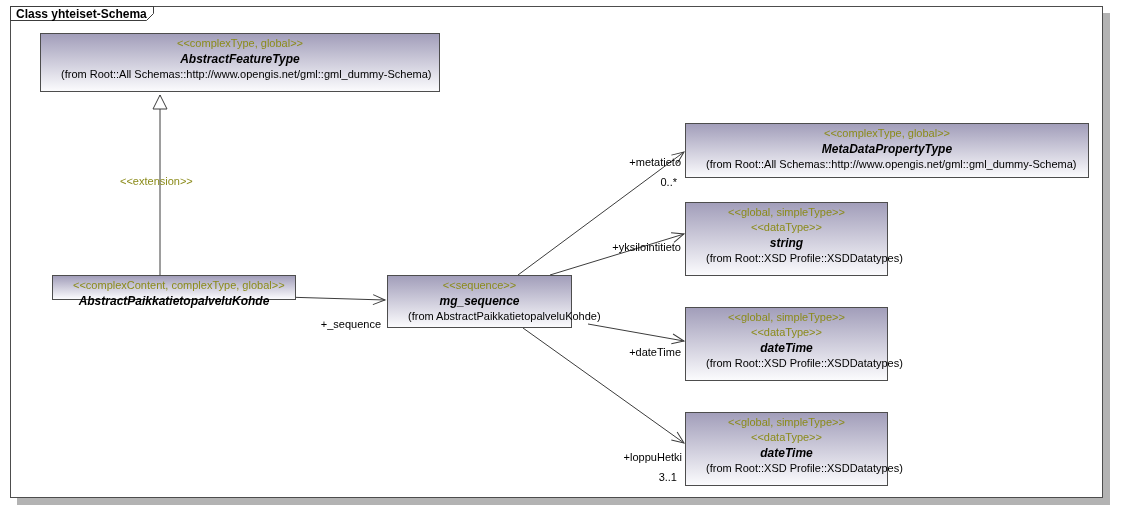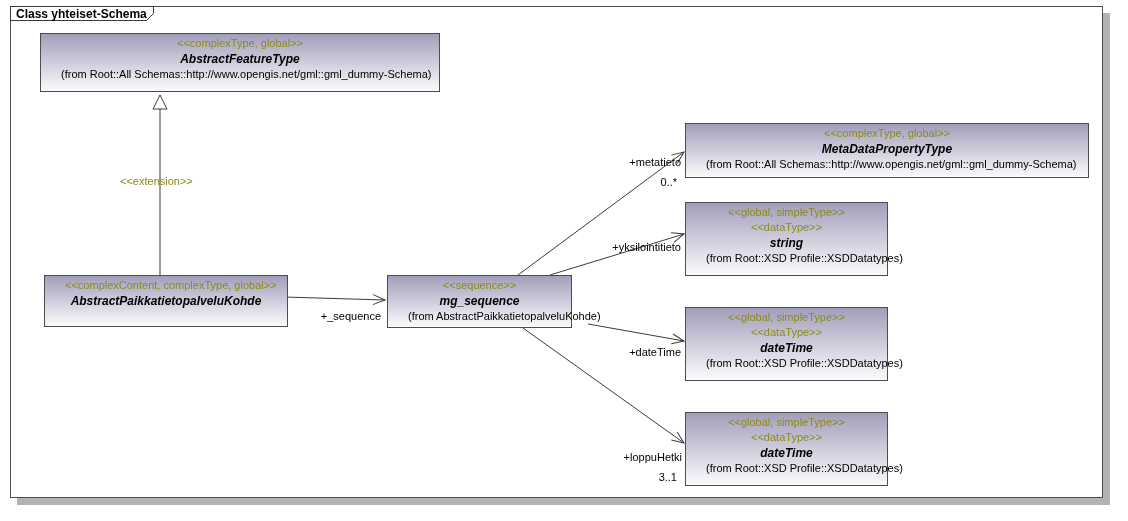--- a/index.html
+++ b/index.html
@@ -55,21 +55,21 @@
   </svg>
 
   <div class="frame-tab-text">Class yhteiset-Schema</div>
 
   <div class="node" style="left:40px;top:33px;width:400px;height:59px">
     <div class="stereo">&lt;&lt;complexType, global&gt;&gt;</div>
     <div class="nname">AbstractFeatureType</div>
     <div class="nfrom">(from Root::All Schemas::http://www.opengis.net/gml::gml_dummy-Schema)</div>
   </div>
 
-  <div class="node" style="left:44px;top:275px;width:244px;height:52px">
+  <div class="node" style="left:52px;top:275px;width:244px;height:25px">
     <div class="stereo">&lt;&lt;complexContent, complexType, global&gt;&gt;</div>
     <div class="nname it">AbstractPaikkatietopalveluKohde</div>
   </div>
 
   <div class="node" style="left:387px;top:275px;width:185px;height:53px">
     <div class="stereo">&lt;&lt;sequence&gt;&gt;</div>
     <div class="nname">mg_sequence</div>
     <div class="nfrom">(from AbstractPaikkatietopalveluKohde)</div>
   </div>
 
@@ -94,21 +94,21 @@
   </div>
 
   <div class="node" style="left:685px;top:412px;width:203px;height:74px">
     <div class="stereo">&lt;&lt;global, simpleType&gt;&gt;</div>
     <div class="stereo">&lt;&lt;dataType&gt;&gt;</div>
     <div class="nname">dateTime</div>
     <div class="nfrom">(from Root::XSD Profile::XSDDatatypes)</div>
   </div>
 
   <div class="lbl olive" style="left:120px;top:175px">&lt;&lt;extension&gt;&gt;</div>
-  <div class="lbl" style="right:747px;top:310px">+_sequence</div>
+  <div class="lbl" style="right:747px;top:318px">+_sequence</div>
   <div class="lbl" style="right:447px;top:156px">+metatieto</div>
   <div class="lbl" style="right:451px;top:176px">0..*</div>
   <div class="lbl" style="right:447px;top:241px">+yksilointitieto</div>
   <div class="lbl" style="right:447px;top:346px">+dateTime</div>
   <div class="lbl" style="right:446px;top:451px">+loppuHetki</div>
   <div class="lbl" style="right:451px;top:471px">3..1</div>
 
 </div>
 
 </body></html>

